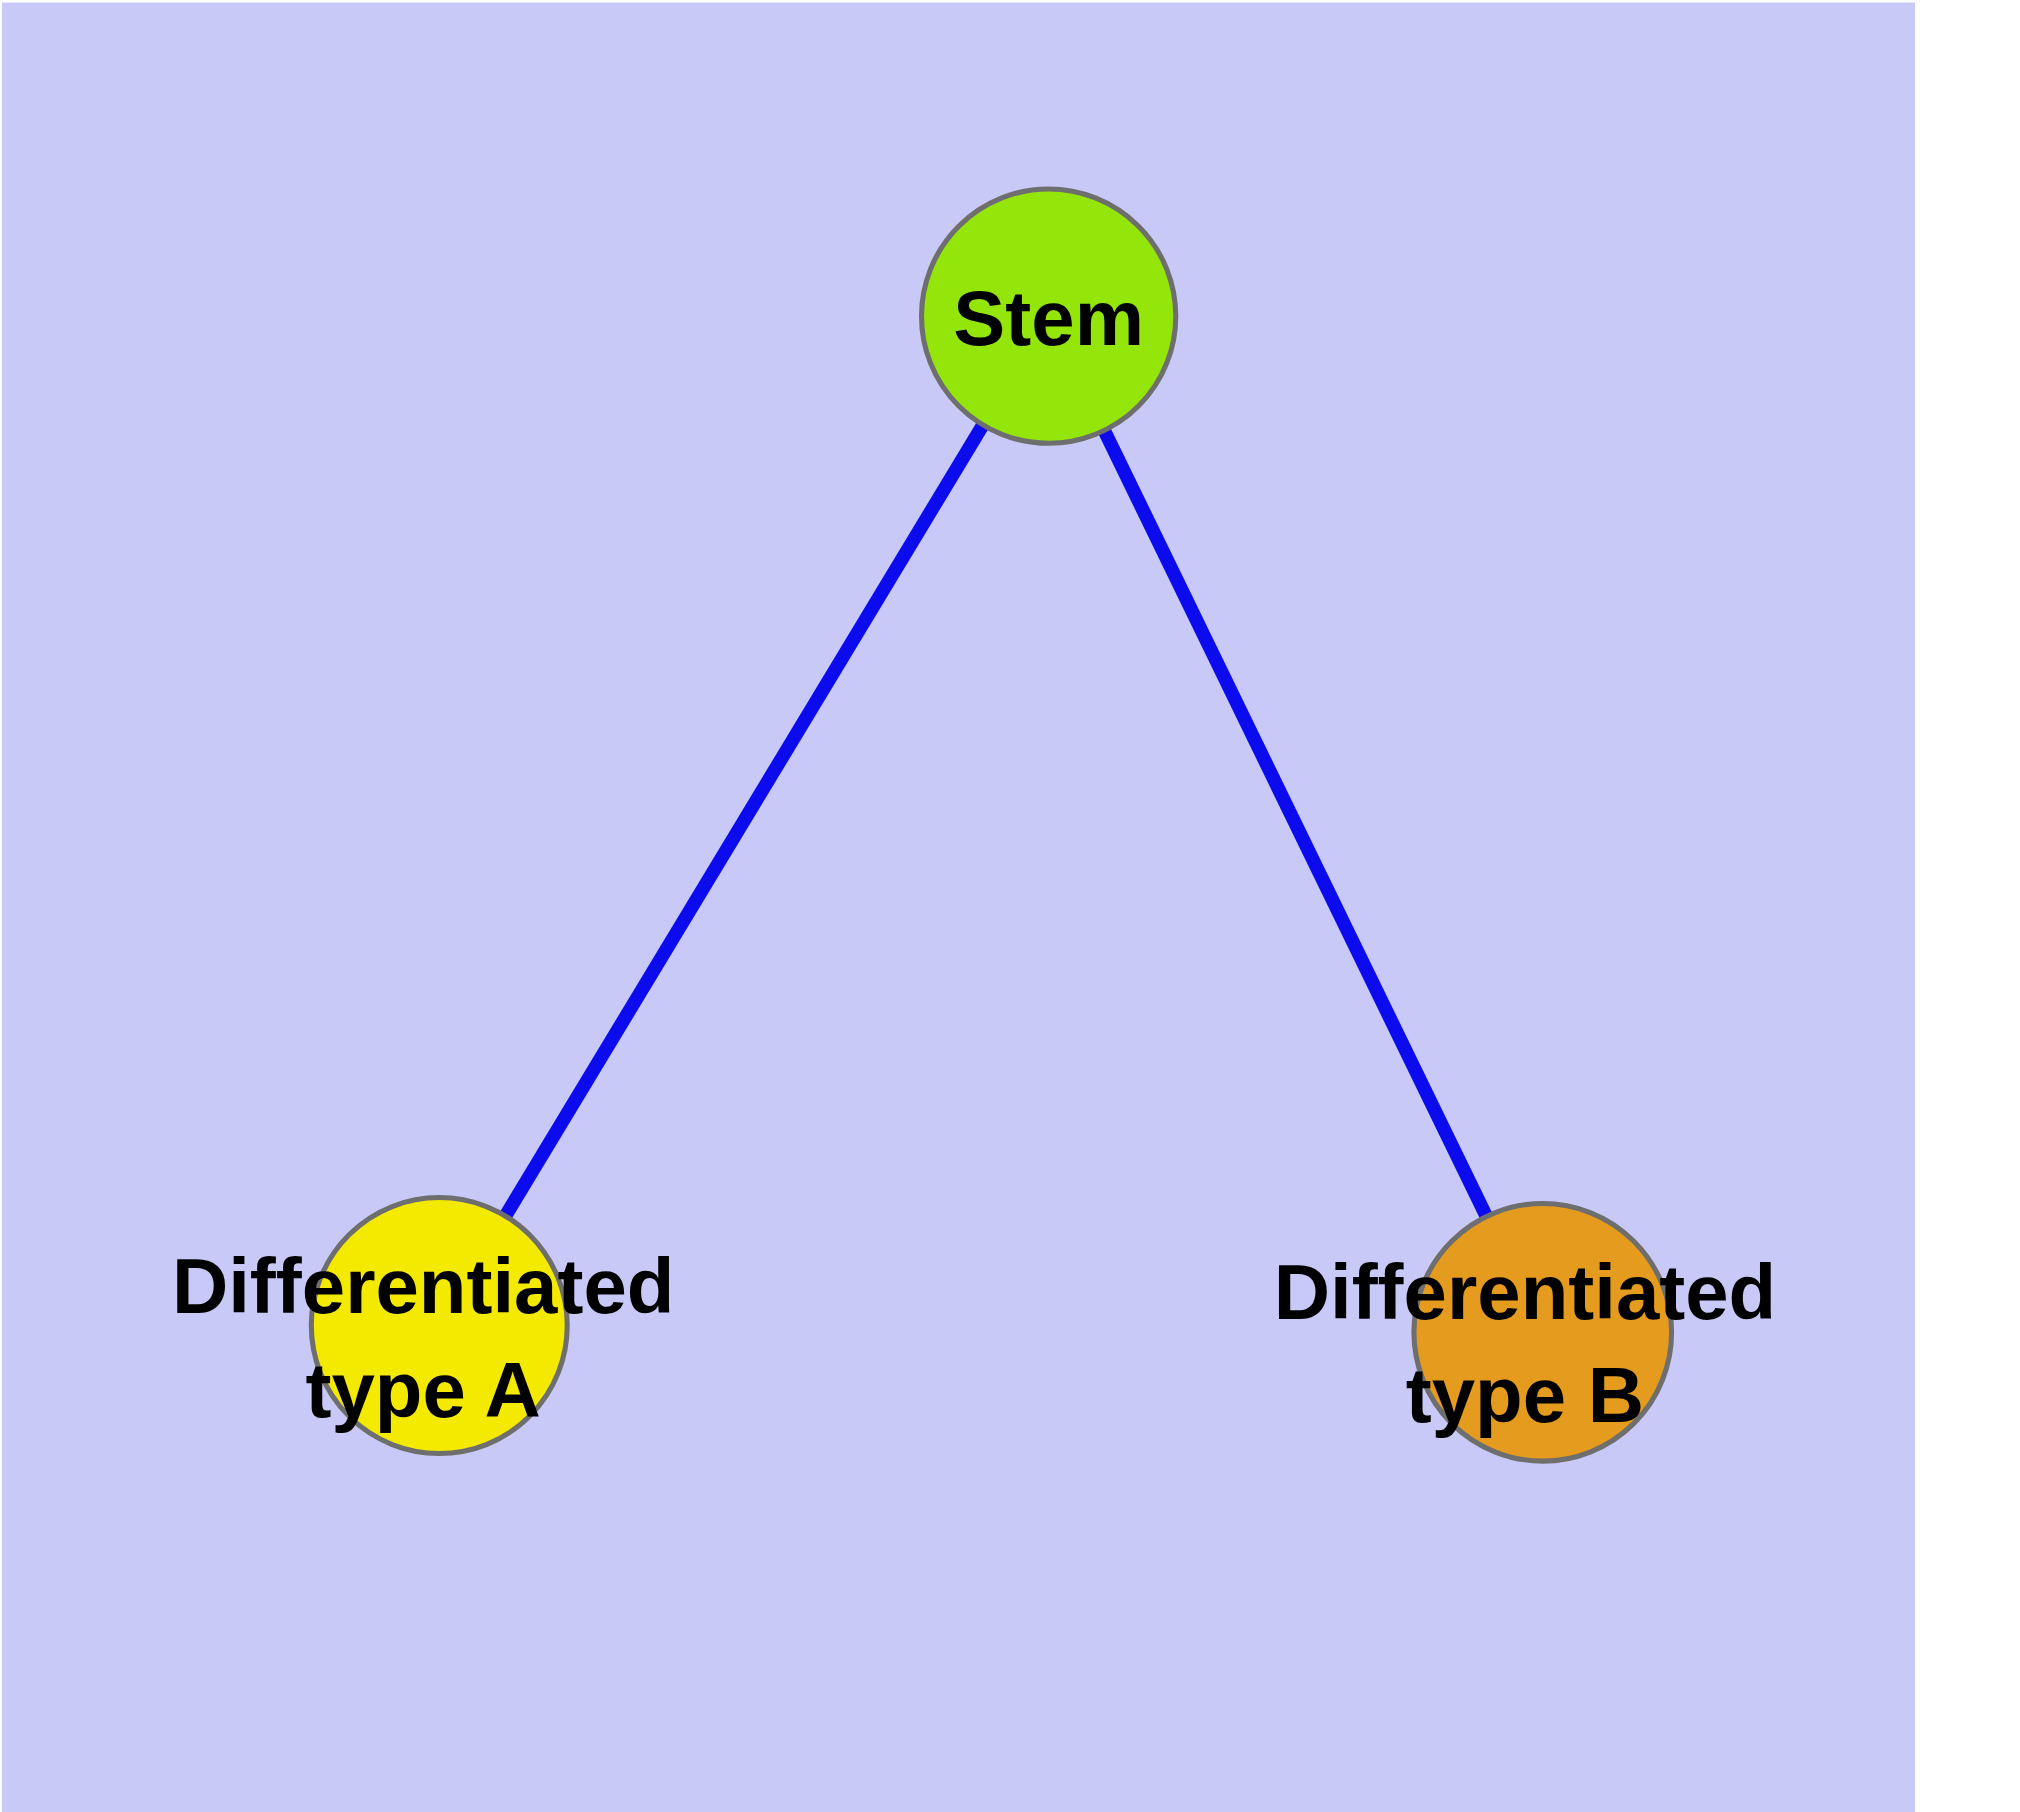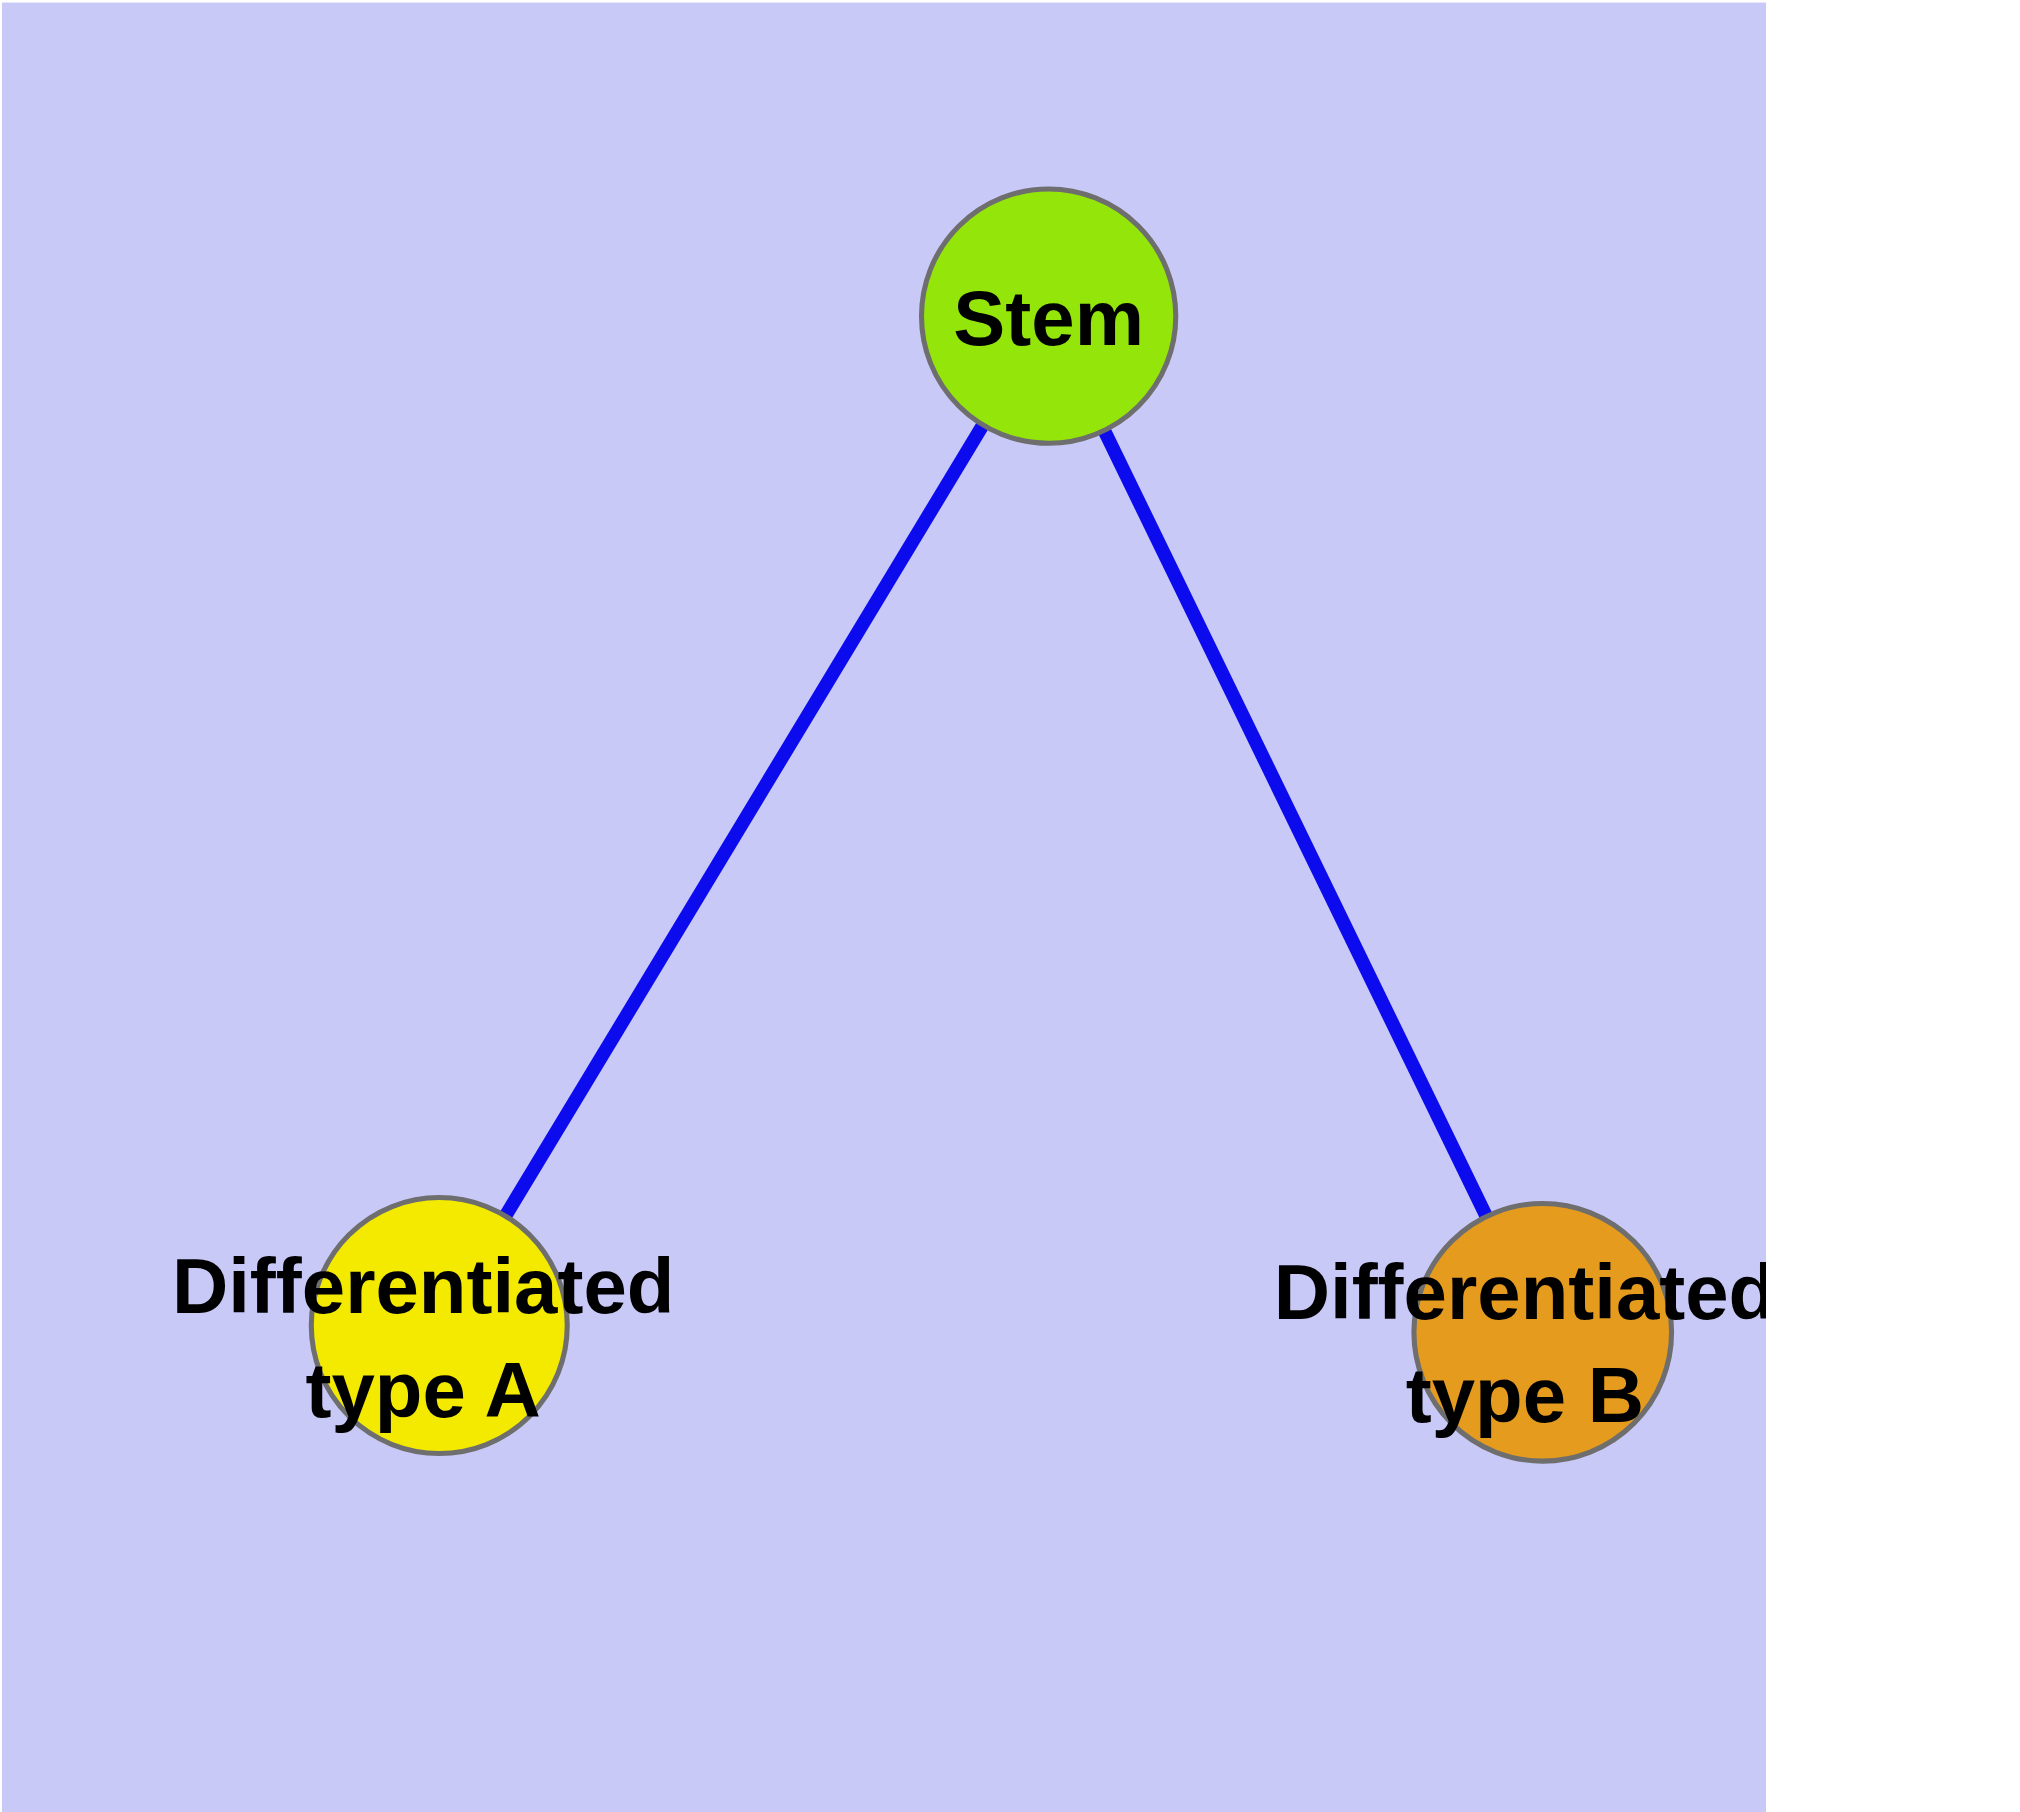--- a/index.html
+++ b/index.html
@@ -2,21 +2,21 @@
 <html style="font-size:13.6px"><head>
 <meta charset="utf-8">
 <style>
   html, body {
     margin: 0;
     padding: 0;
     background: #ffffff;
   }
   .page {
     position: relative;
-    width: 1766px;
+    width: 1915px;
     height: 1812px;
     background: #ffffff;
     overflow: hidden;
     font-family: "Liberation Sans", sans-serif;
   }
   svg.graph {
     position: absolute;
     top: 0;
     left: 0;
     display: block;

